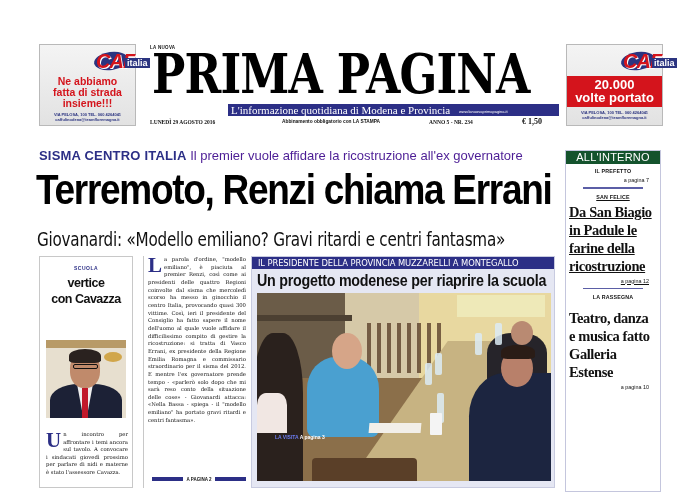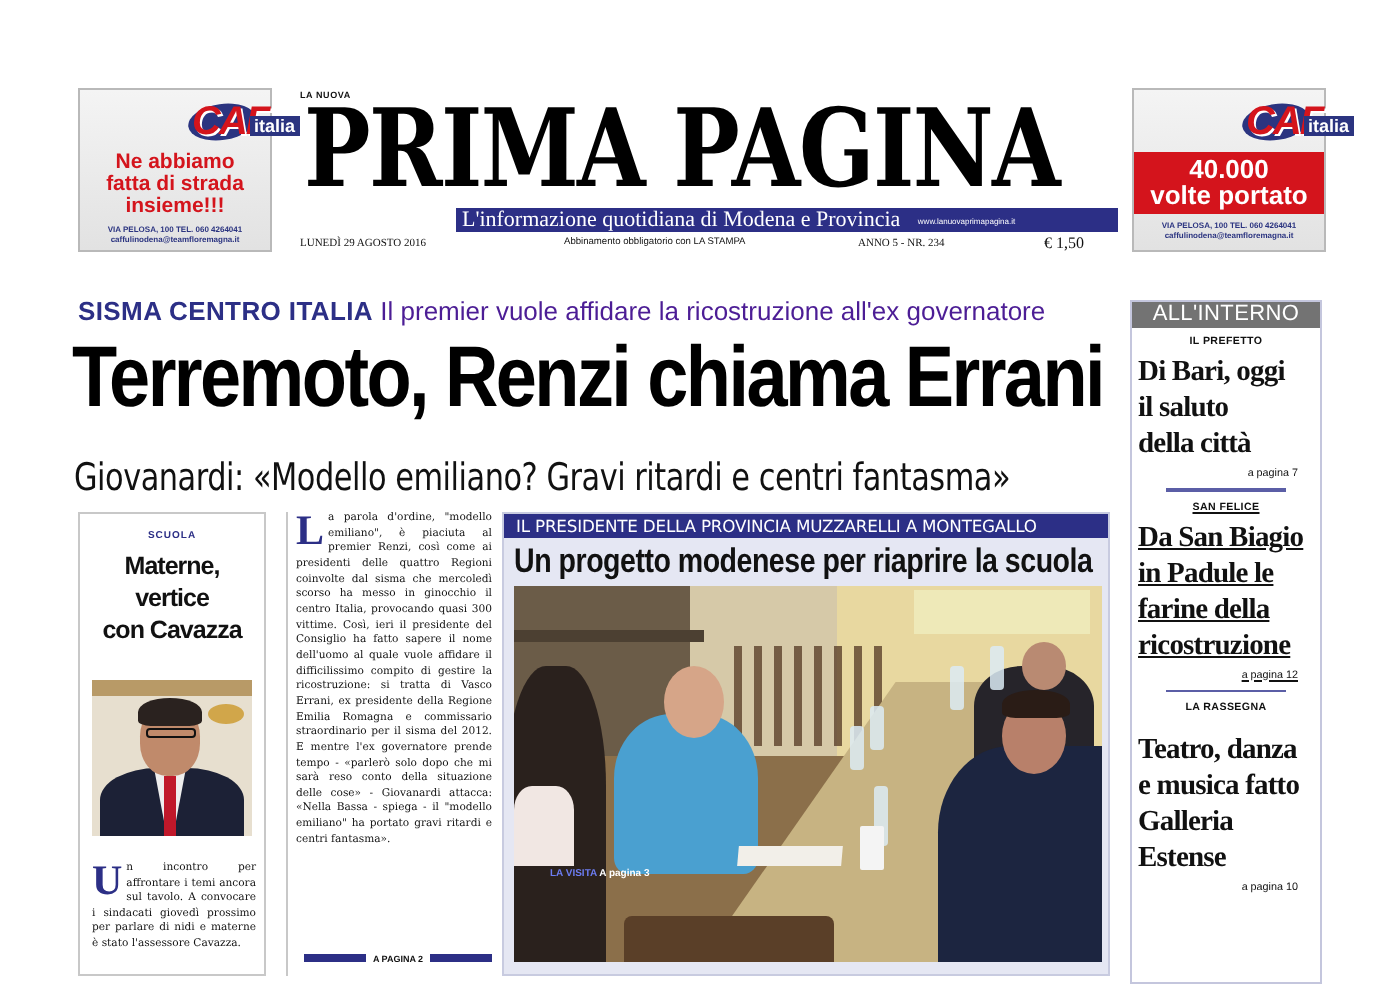--- a/index.html
+++ b/index.html
@@ -25,21 +25,21 @@
   .ad-foot { font-family: "Liberation Sans", sans-serif; font-size: 4px; line-height: 5px; font-weight: bold; color: #2b3480; margin-top: 3px; }
 
   
   .la-nuova { position: absolute; left: 150px; top: 45px; font-size: 4.5px; font-family: "Liberation Sans", sans-serif; font-weight: bold; letter-spacing: .3px; }
   .masthead-title { position: absolute; left: 152px; top: 44px; width: 408px; font-family: "DejaVu Serif", serif;
                     font-weight: 900; font-size: 54px; line-height: 60px; letter-spacing: -1px; color: #000;
                     transform: scaleX(0.82); transform-origin: left top; white-space: nowrap; }
   .tagline-bar { position: absolute; left: 228px; top: 104px; width: 331px; height: 12px; background: #2c2f86;
                  color: #fff; font-size: 11px; line-height: 12px; white-space: nowrap; padding-left: 3px; }
   .tagline-bar .url { font-family: "Liberation Sans", sans-serif; font-size: 4px; margin-left: 6px; vertical-align: 1px; }
-  .meta-row { position: absolute; top: 119px; font-size: 5.5px; font-weight: normal; white-space: nowrap; }
+  .meta-row { position: absolute; top: 119px; font-size: 5.5px; font-weight: bold; white-space: nowrap; }
   .meta-date { left: 150px; font-family: "Liberation Serif", serif; font-variant: small-caps; }
   .meta-abb { left: 282px; font-family: "Liberation Sans", sans-serif; font-size: 4.8px; }
   .meta-anno { left: 429px; font-family: "Liberation Serif", serif; }
   .meta-price { left: 522px; font-family: "Liberation Serif", serif; font-size: 8px; top: 117px; }
 
   
   .kicker { position: absolute; left: 39px; top: 148px; white-space: nowrap; font-family: "Liberation Sans", sans-serif; font-size: 13px; }
   .kicker-label { color: #2c2f86; font-weight: 900; letter-spacing: .2px; }
   .kicker-text { color: #4c1d95; }
   .headline { position: absolute; left: 36px; top: 164px; font-family: "Liberation Sans", sans-serif; font-weight: 900;
@@ -96,21 +96,21 @@
   .fp-man3-head { position: absolute; left: 254px; top: 28px; width: 22px; height: 24px; background: #b98a72; border-radius: 50%; }
   .fp-bottle { position: absolute; width: 7px; height: 22px; background: rgba(220,235,245,.85); border-radius: 2px; }
   .fp-paper { position: absolute; left: 112px; top: 130px; width: 52px; height: 10px; background: #f2efe9; transform: skewX(-5deg); }
   .fp-cup { position: absolute; left: 173px; top: 120px; width: 12px; height: 22px; background: #f4f4f4; border-radius: 1px; }
   .fp-chair-front { position: absolute; left: 55px; top: 165px; width: 105px; height: 25px; background: #5a3f28; border-radius: 4px 4px 0 0; }
   .photo-caption { position: absolute; left: 18px; top: 141px; font-family: "Liberation Sans", sans-serif; font-size: 5px; font-weight: bold; color: #fff; white-space: nowrap; }
   .photo-caption .lbl { color: #6c7cf0; }
 
   
   .sidebar { position: absolute; left: 565px; top: 150px; width: 96px; height: 342px; border: 1px solid #c4c6dd; }
-  .sidebar-head { background: #737373; color: #fff; font-family: "Liberation Sans", sans-serif; font-size: 11px; line-height: 13px; text-align: center; letter-spacing: .2px; }
+  .sidebar-head { background: #14532d; color: #fff; font-family: "Liberation Sans", sans-serif; font-size: 11px; line-height: 13px; text-align: center; letter-spacing: .2px; }
   .side-item { padding: 0 3px; position: relative; }
   .side-kicker { font-family: "Liberation Sans", sans-serif; font-weight: bold; font-size: 5.3px; text-align: center; letter-spacing: .2px; }
   .side-title { font-family: "Liberation Serif", serif; font-weight: bold; font-size: 14.5px; line-height: 18px; letter-spacing: -.4px; }
   .side-page { font-family: "Liberation Sans", sans-serif; font-size: 5.4px; text-align: right; padding-right: 8px; }
   .side-div { height: 1.5px; background: #5b5ea6; margin: 4px 14px 0; }
 </style>
 </head>
 <body>
 
 <div class="ad ad-left">
@@ -141,40 +141,39 @@
 <div class="meta-row meta-anno">ANNO 5 - NR. 234</div>
 <div class="meta-row meta-price">€ 1,50</div>
 
 <div class="ad ad-right">
   <div class="caf-logo">
     <div class="caf-swoosh"></div>
     <div class="caf-text">CAF</div>
     <div class="caf-italia">italia</div>
   </div>
   <div class="ad-msg ad-msg-red">
-    <div>40.000</div>
+    <div>20.000</div>
     <div>volte portato</div>
   </div>
   <div class="ad-foot">
     <div>VIA PELOSA, 100 TEL. 060 4264041</div>
     <div>caffulinodena@teamfloremagna.it</div>
   </div>
 </div>
 
 <div class="kicker">
   <span class="kicker-label">SISMA CENTRO ITALIA</span>
   <span class="kicker-text">Il premier vuole affidare la ricostruzione all'ex governatore</span>
 </div>
 <div class="headline">Terremoto, Renzi chiama Errani</div>
 <div class="subhead">Giovanardi: «Modello emiliano? Gravi ritardi e centri fantasma»</div>
 
 <div class="scuola-box">
   <div class="scuola-kicker">SCUOLA</div>
   <div class="scuola-title">
-    <div>Materne,</div>
     <div>vertice</div>
     <div>con Cavazza</div>
   </div>
   <div class="scuola-photo">
     <div class="bg-plate"></div>
     <div class="suit"></div>
     <div class="shirt"></div>
     <div class="tie"></div>
     <div class="head"></div>
     <div class="hair"></div>
@@ -227,25 +226,20 @@
       <span>A pagina 3</span>
     </div>
   </div>
 </div>
 
 <div class="sidebar">
   <div class="sidebar-head">ALL'INTERNO</div>
 
   <div class="side-item" style="margin-top:4px;">
     <div class="side-kicker">IL PREFETTO</div>
-    <div class="side-title" style="margin-top:3px;">
-      <div>Di Bari, oggi</div>
-      <div>il saluto</div>
-      <div>della città</div>
-    </div>
     <div class="side-page" style="margin-top:3px;">a pagina 7</div>
     <div class="side-div"></div>
   </div>
 
   <div class="side-item" style="margin-top:5px;text-decoration:underline;">
     <div class="side-kicker">SAN FELICE</div>
     <div class="side-title" style="margin-top:3px;">
       <div>Da San Biagio</div>
       <div>in Padule le</div>
       <div>farine della</div>

